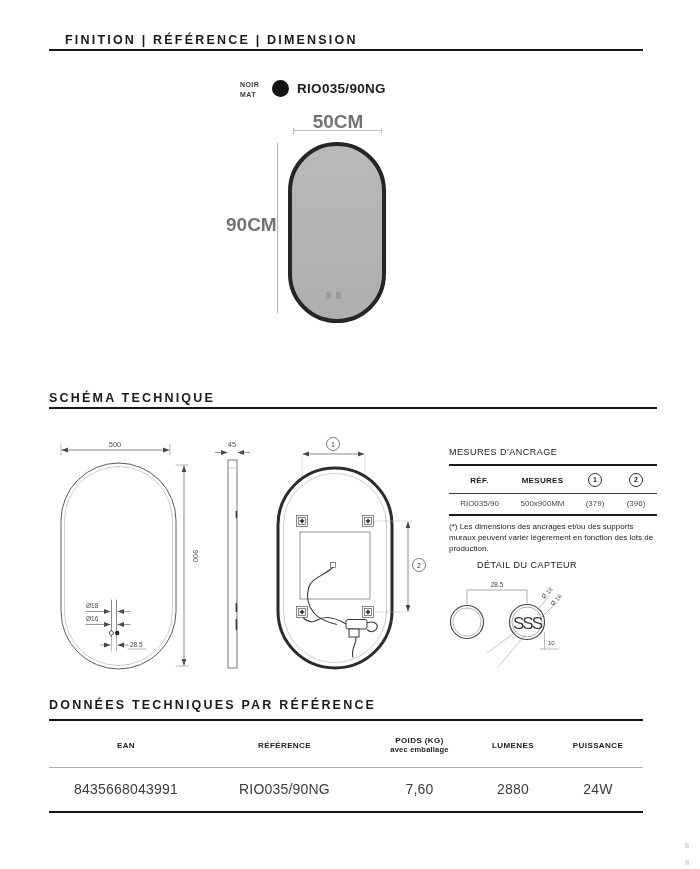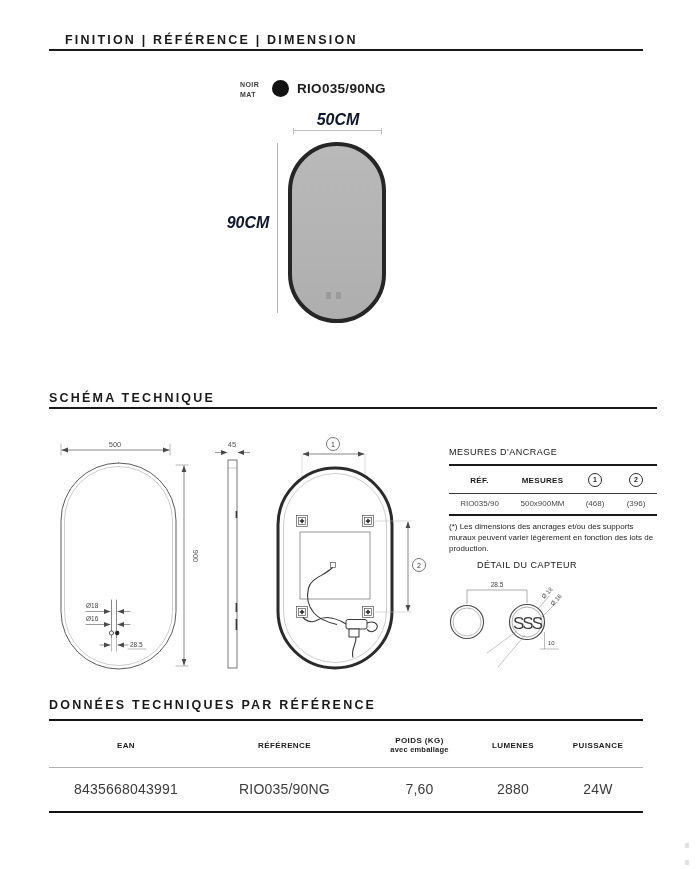--- a/index.html
+++ b/index.html
@@ -12,21 +12,21 @@
     position:absolute; font-size:12.5px; font-weight:bold; letter-spacing:2.2px;
     color:#1a1a1a; white-space:nowrap;
   }
   .rule { position:absolute; height:2px; background:#1a1a1a; }
   
   .finish-label { position:absolute; left:240px; top:80px; font-size:7px; line-height:1.45;
     color:#3a3a3a; letter-spacing:.4px; font-weight:600; }
   .swatch { position:absolute; left:272px; top:80px; width:17px; height:17px; border-radius:50%; }
   .ref-big { position:absolute; left:297px; top:81px; font-size:13.5px; font-weight:bold; letter-spacing:.3px; }
   
-  .dim-label { position:absolute; font-size:16px; font-weight:bold; color:#0f172a;font-style:italic; }
+  .dim-label { position:absolute; font-size:19px; font-weight:bold; color:#737373; }
   .hline { position:absolute; height:1px; background:#bdbdbd; }
   .hline .tick { position:absolute; top:-2px; width:1px; height:6px; background:#bdbdbd; }
   .vline { position:absolute; width:1px; background:#b3b3b3; }
   .mirror {
     position:absolute; left:288px; top:142px; width:98px; height:181px;
     border-radius:49px; box-sizing:border-box; border:4px solid #262626;
     background:linear-gradient(180deg,#b9b9b9 0%,#b3b3b3 60%,#aeaeae 100%);
   }
   .mirror-sensor-mark { position:absolute; left:34px; top:146px; width:22px; height:8px; opacity:.14;
     display:flex; gap:5px; }
@@ -198,21 +198,21 @@
       <td>RÉF.</td>
       <td>MESURES</td>
       <td><span class="circ">1</span></td>
       <td><span class="circ">2</span></td>
     </tr>
   </thead>
   <tbody>
     <tr>
       <td>RIO035/90</td>
       <td>500x900MM</td>
-      <td>(468)</td>
+      <td>(379)</td>
       <td>(396)</td>
     </tr>
   </tbody>
 </table>
 <div class="note">(*) Les dimensions des ancrages et/ou des supports muraux peuvent varier légèrement en fonction des lots de production.</div>
 
 <div class="small-title" style="left:449px; top:560px;margin-left:28px;">DÉTAIL DU CAPTEUR</div>
 <svg class="abs" style="left:445px; top:575px;" width="170" height="100" viewBox="0 0 170 100">
   <line x1="22" y1="15" x2="82" y2="15" stroke="#777" stroke-width="0.6"></line>
   <line x1="22" y1="15" x2="22" y2="29" stroke="#777" stroke-width="0.6"></line>

